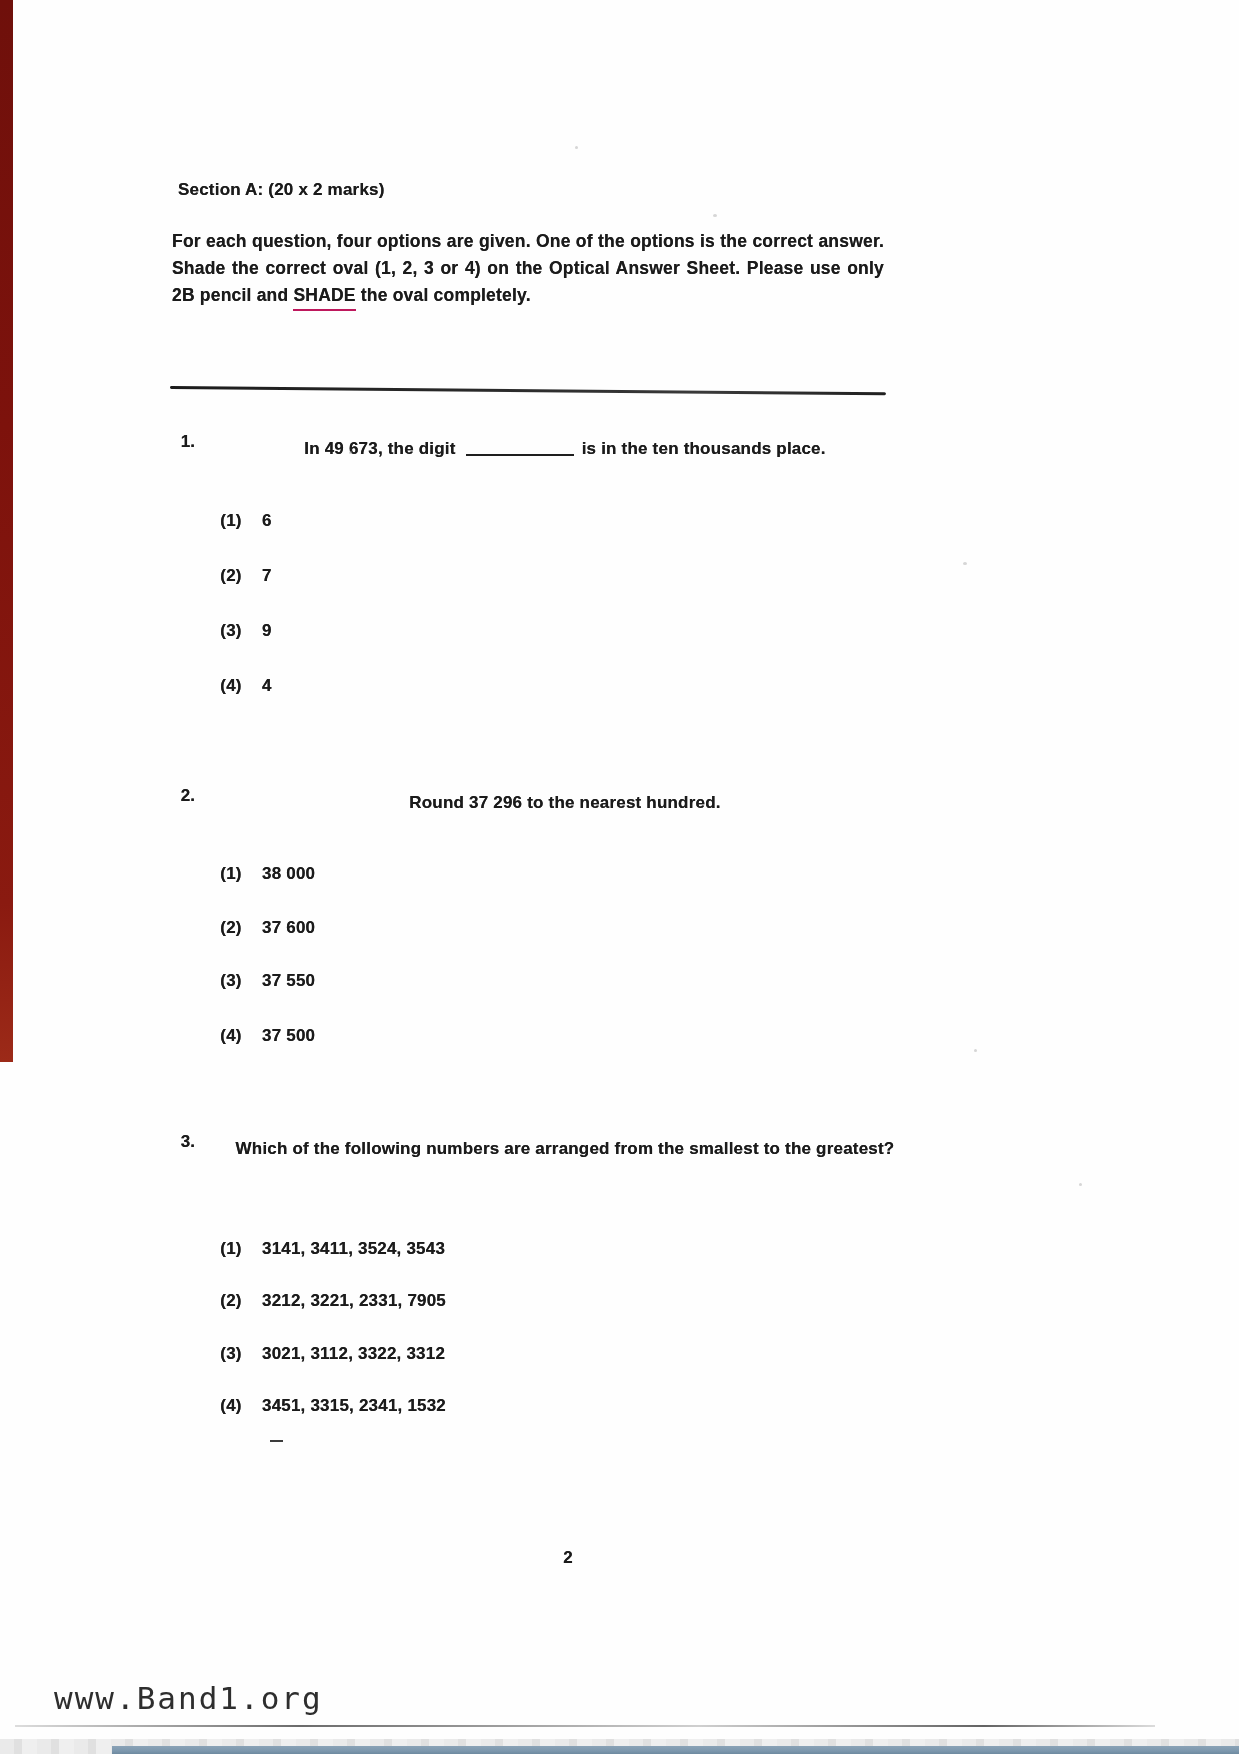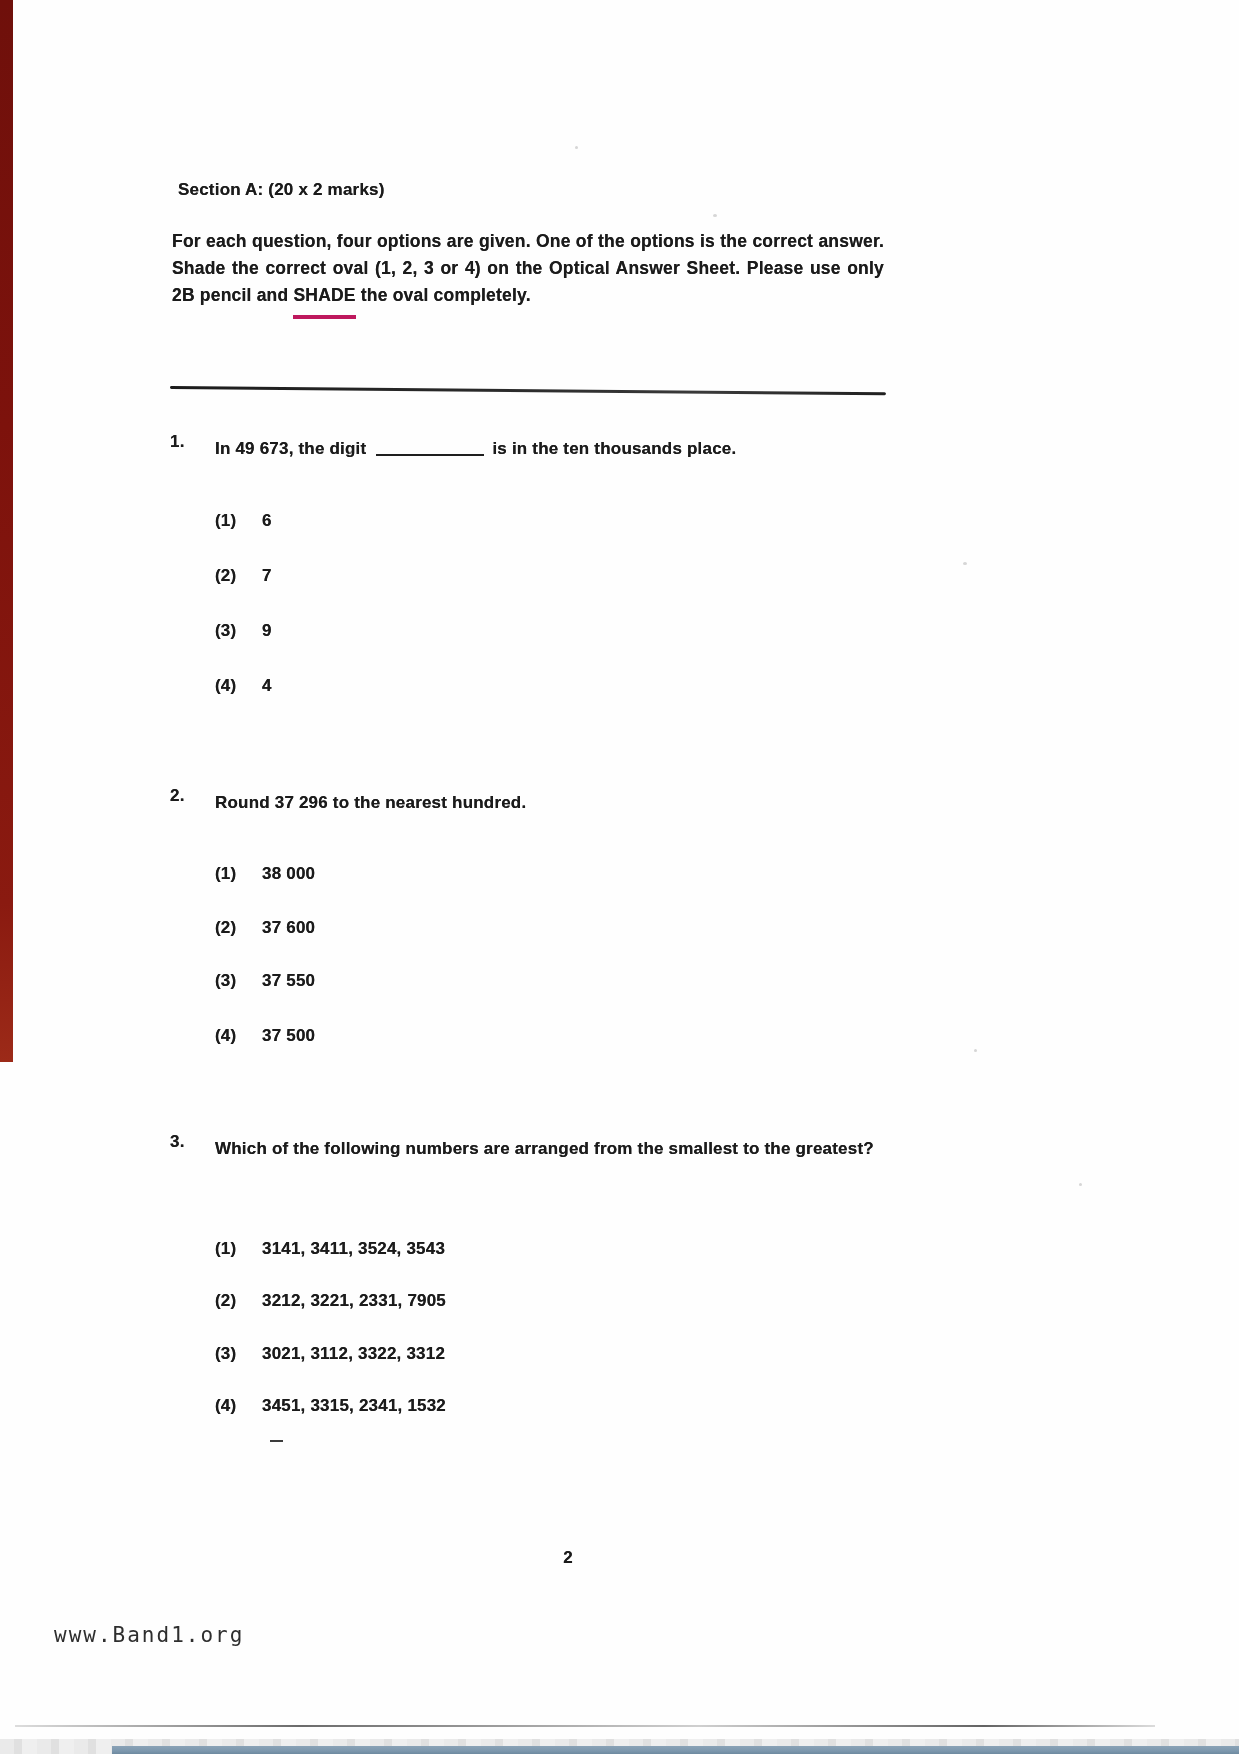--- a/index.html
+++ b/index.html
@@ -12,50 +12,51 @@
   *{box-sizing:border-box;}
   html,body{margin:0;padding:0;}
   body{
     width:1239px;height:1754px;position:relative;overflow:hidden;
     background:var(--paper);
     font-family:"Liberation Sans",sans-serif;color:var(--ink);
   }
   .scan-text{
     font-weight:700;letter-spacing:.2px;
     text-shadow:0 0 .6px rgba(20,20,20,.8);
+    text-align:center;
   }
   .stripe-left{
     position:absolute;left:0;top:0;width:13px;height:1062px;
     background:linear-gradient(180deg,#6f100b 0%,var(--stripe) 40%,#8a1a10 85%,#9c2a18 100%);
   }
   .heading{position:absolute;left:178px;top:180px;font-size:17px;}
   .instructions{
     position:absolute;left:172px;top:228px;width:712px;
     font-size:17.5px;line-height:27px;text-align:justify;
   }
-  .underline{border-bottom:4px solid #be185d;padding-bottom:10px;}
+  .underline{border-bottom:2px solid #be185d;padding-bottom:4px;}
   .divider{
     position:absolute;left:170px;top:386px;width:716px;height:3px;
     background:linear-gradient(90deg,#1c1c1c 0%,#2a2a2a 45%,#3a3a3a 75%,#202020 100%);
     transform:rotate(.5deg);transform-origin:left center;border-radius:2px;
   }
   .question{position:absolute;font-size:17px;}
   .q-num{position:absolute;left:170px;top:0;width:36px;}
   .q-body{position:absolute;left:215px;top:4px;width:700px;line-height:25px;}
   .blank{
     display:inline-block;width:108px;height:14px;margin:0 8px 0 10px;
     border-bottom:2px solid #1e1e1e;transform:translateY(2px);
   }
   .option{position:absolute;left:215px;display:flex;gap:15px;font-size:17px;}
   .opt-label{min-width:32px;}
   .dash-mark{position:absolute;left:270px;top:1440px;width:13px;height:2px;background:#3c3c3c;}
   .page-number{position:absolute;left:553px;top:1548px;width:30px;text-align:center;font-size:17px;}
   .watermark{
-    position:absolute;left:54px;top:1623px;
-    font-family:"DejaVu Sans Mono",monospace;font-size:21px;letter-spacing:2px;
+    position:absolute;left:54px;top:1680px;
+    font-family:"DejaVu Sans Mono",monospace;font-size:31px;letter-spacing:2px;
     color:#2e2e2e;font-weight:400;
   }
   .footer-line{
     position:absolute;left:15px;top:1725px;width:1140px;height:2px;
     background:linear-gradient(90deg,rgba(120,120,120,.25),rgba(70,70,70,.8) 25%,rgba(120,120,120,.35) 60%,rgba(60,60,60,.8) 85%,rgba(140,140,140,.3));
   }
   .scanner-band{
     position:absolute;left:0;top:1739px;width:1239px;height:15px;
     background:repeating-linear-gradient(90deg,var(--band) 0 14px,#e0e0e0 14px 22px,#efefef 22px 37px);
   }

